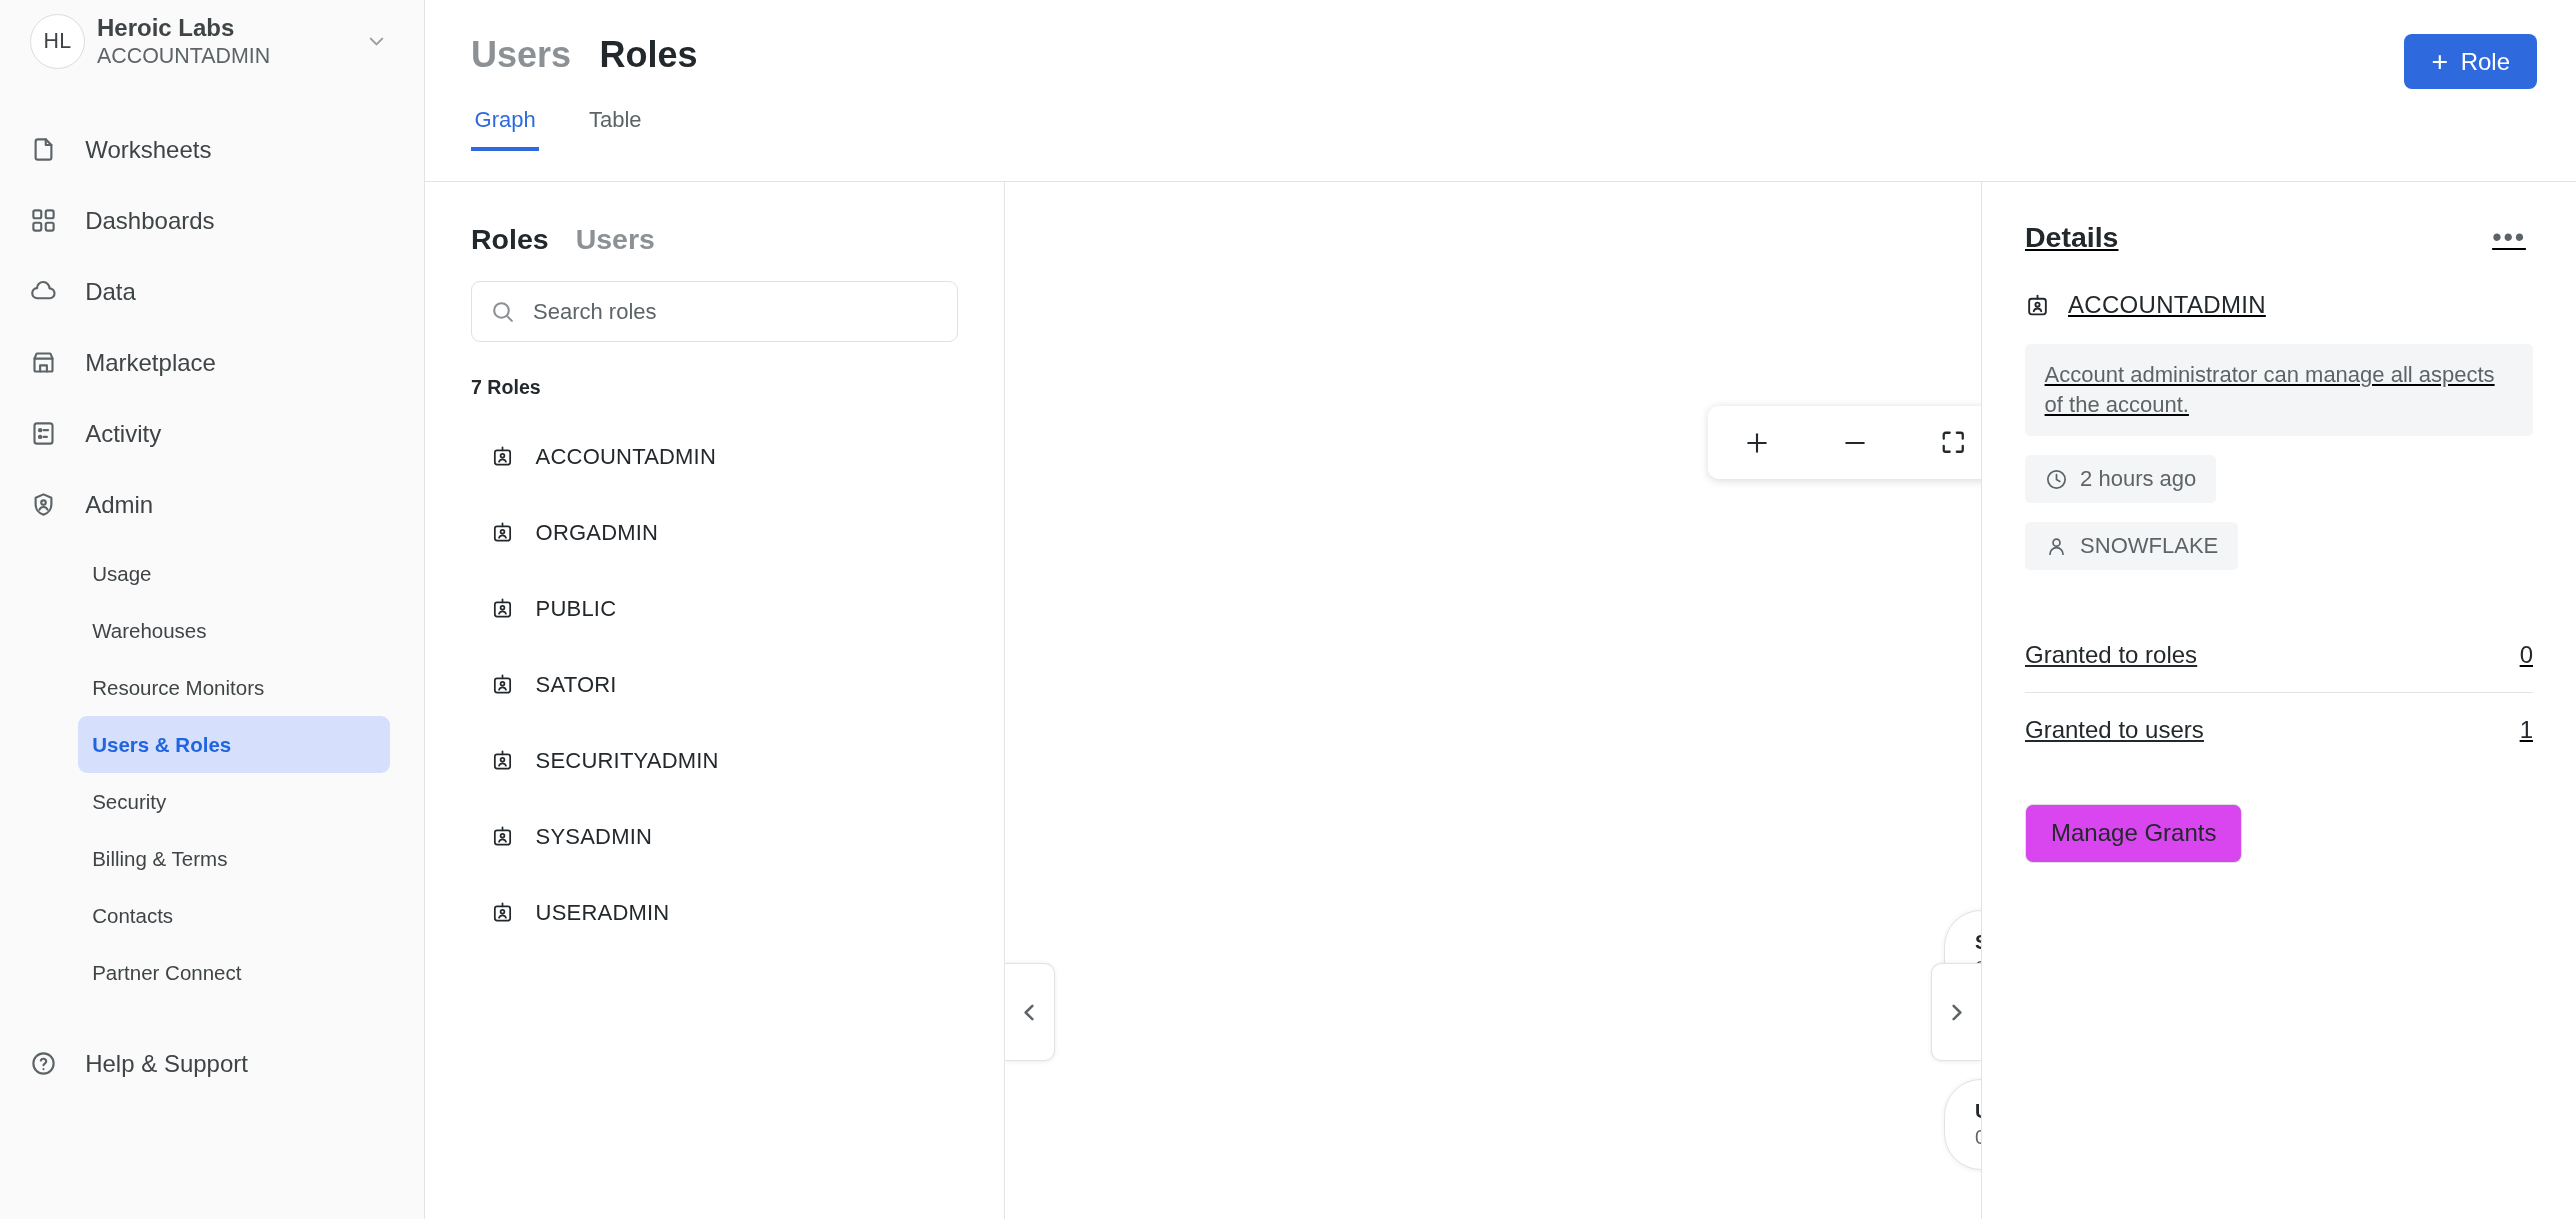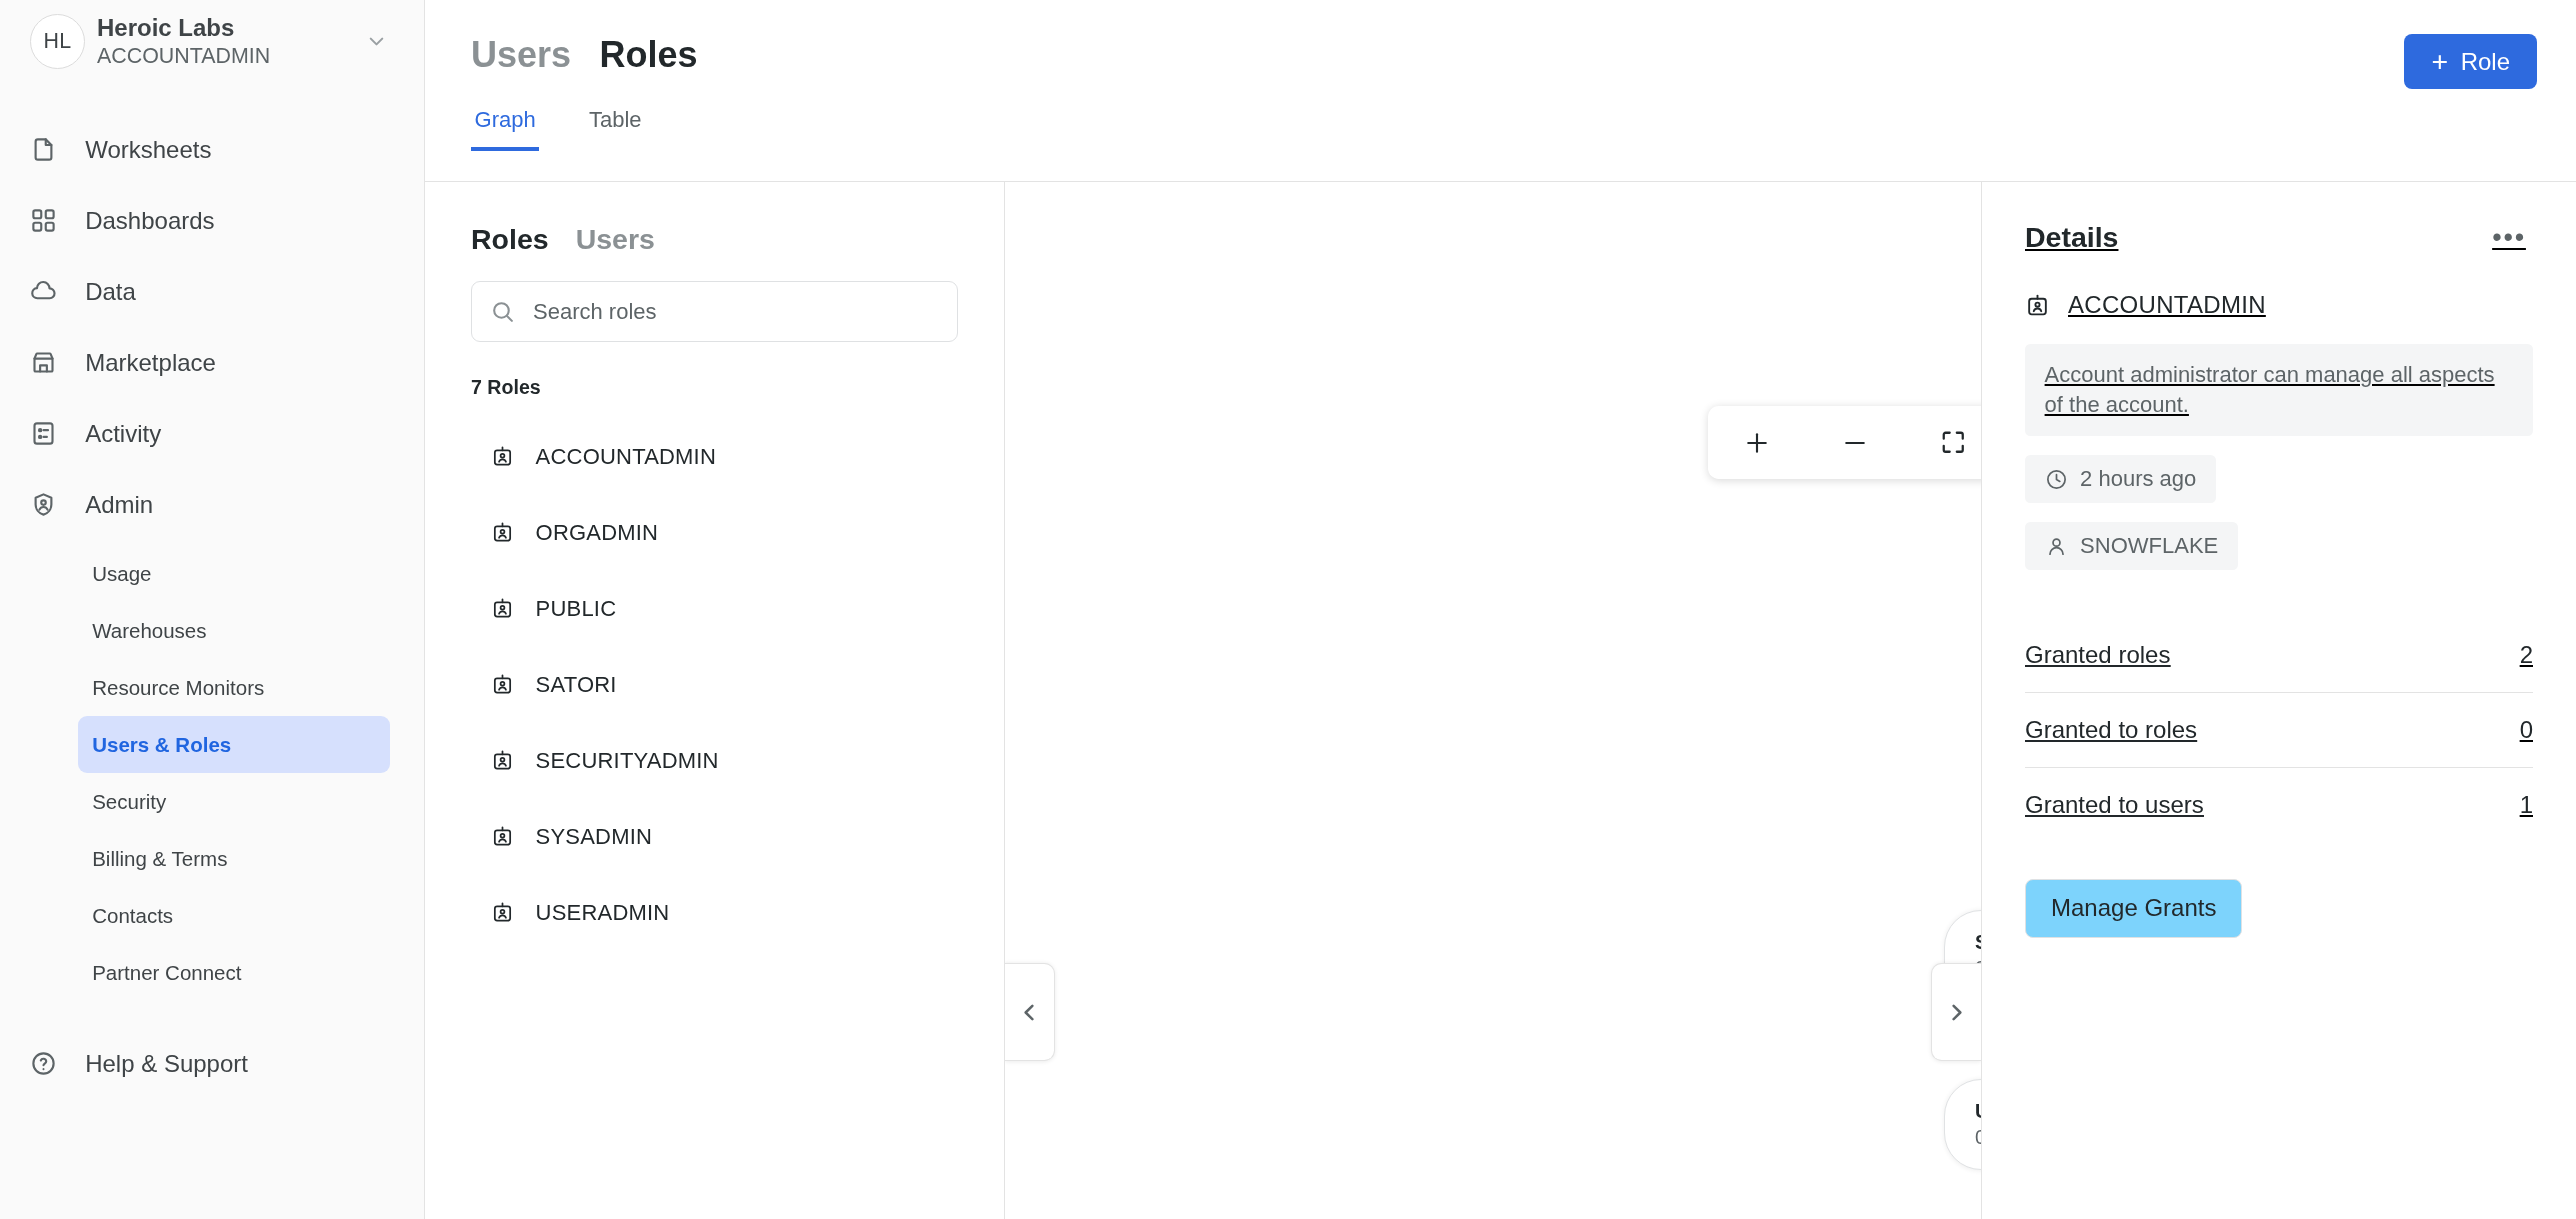--- a/index.html
+++ b/index.html
@@ -169,21 +169,21 @@
   .grant-row {
     display: flex; align-items: center; justify-content: space-between;
     padding: 23px 0; border-bottom: 0.9px solid #e3e3e3;
   }
   .grant-row:last-child { border-bottom: none; }
   .grant-lbl { font-size: 24px; color: #22282b; text-decoration: underline; cursor: pointer; }
   .grant-val { font-size: 24px; color: #22282b; }
 
   .manage-btn {
     margin-top: 37px; height: 59px; padding: 0 25px;
-    background: #7dd3fc; border: 0.9px solid #dfe1e3; border-radius: 8px;
+    background: #d946ef; border: 0.9px solid #dfe1e3; border-radius: 8px;
     font-size: 24px; font-family: inherit; color: #22282b; cursor: pointer;
   }
   svg { display: block; }
 </style>
 </head>
 <body>
 
 <div class="app">
 
   <aside class="sidebar">
@@ -531,24 +531,20 @@
               <svg width="23" height="23" viewBox="0 0 24 24" fill="none" stroke="currentColor" stroke-width="1.8" stroke-linecap="round" stroke-linejoin="round">
                 <circle cx="12" cy="8" r="3.6"></circle>
                 <path d="M5.2 20a6.8 6.8 0 0 1 13.6 0"></path>
               </svg>
             </span>
           <span>SNOWFLAKE</span>
         </div>
 
         <div class="grants">
           <div class="grant-row">
-            <span class="grant-lbl">Granted roles</span>
-            <span class="grant-val">2</span>
-          </div>
-          <div class="grant-row">
             <span class="grant-lbl">Granted to roles</span>
             <span class="grant-val">0</span>
           </div>
           <div class="grant-row">
             <span class="grant-lbl">Granted to users</span>
             <span class="grant-val">1</span>
           </div>
         </div>
 
         <button class="manage-btn">Manage Grants</button>

